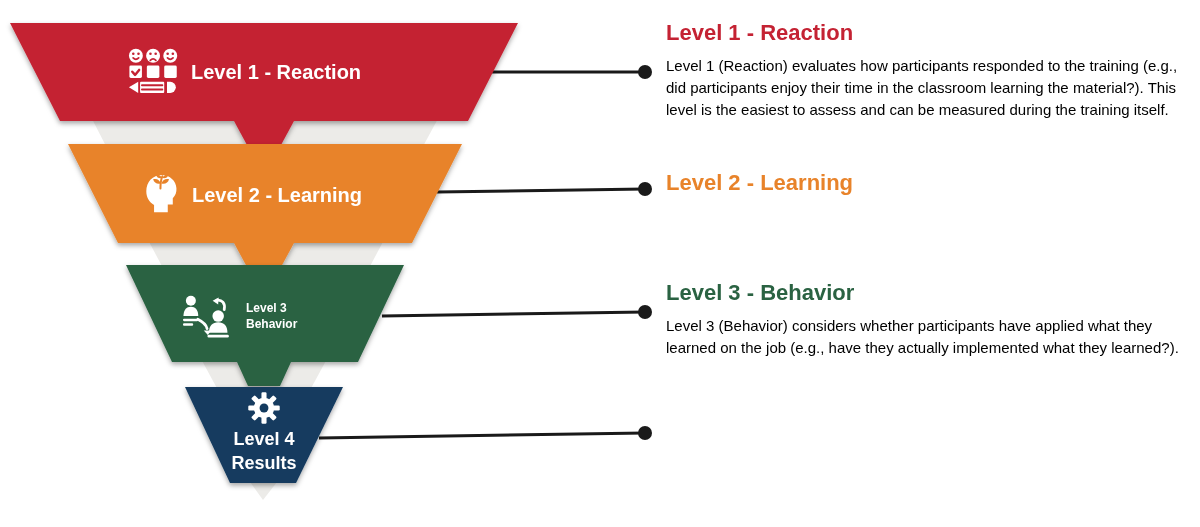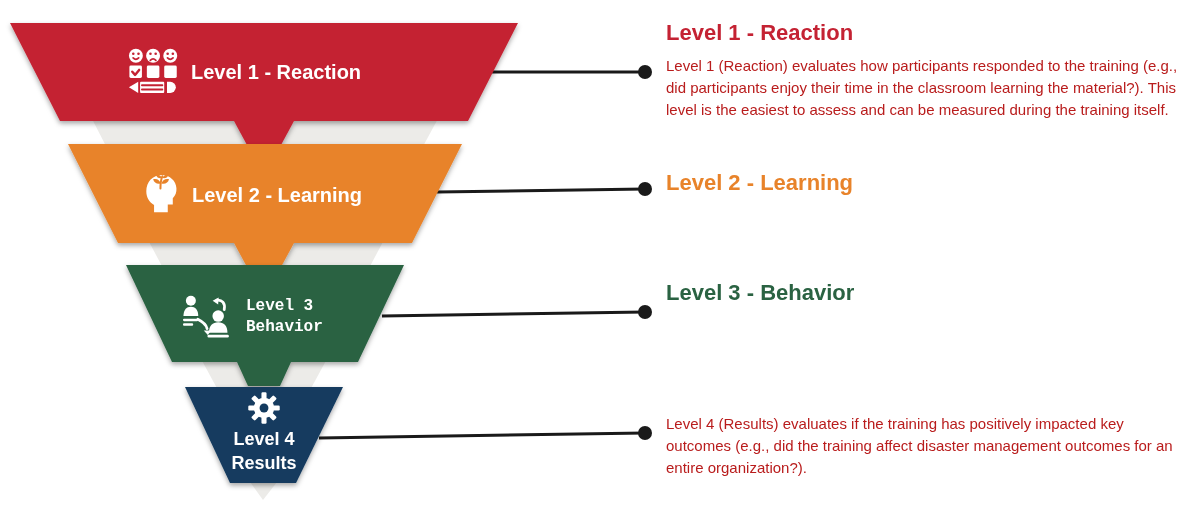--- a/index.html
+++ b/index.html
@@ -8,28 +8,28 @@
     font-family:"Liberation Sans",sans-serif;
   }
   .funnel-svg{position:absolute;left:0;top:0;}
   
   .seg{position:absolute;display:flex;align-items:center;gap:11px;color:#fff;}
   .seg .ic{display:flex;align-items:center;justify-content:center;}
   .seg-text{font-weight:700;white-space:pre-line;line-height:1.32;}
   .seg1{left:128px;top:42px;height:60px;}
   .seg2{left:139px;top:162px;height:66px;}
   .seg3{left:181px;top:285px;height:64px;}
-  .seg3 .seg-text{font-size:16px;font-family:Liberation Mono, monospace;}
+  .seg3 .seg-text{font-size:12px;}
   .seg1 .seg-text,.seg2 .seg-text{font-size:20px;}
   .seg4{left:196px;top:391px;width:136px;flex-direction:column;gap:3px;text-align:center;}
   .seg4 .seg-text{font-size:18px;}
   
   .desc{position:absolute;left:666px;width:521px;}
   .desc h2{margin:0 0 9px 0;font-size:22px;font-weight:700;line-height:26px;}
-  .desc p{margin:0;font-size:15px;line-height:22px;color:#b91c1c;}
+  .desc p{margin:0;font-size:15px;line-height:22px;color:#000000;}
   .d1{top:20px}.d2{top:170px}.d3{top:280px}.d4{top:413px}
   .c1{color:#C42233}.c2{color:#E8832A}.c3{color:#2A6242}.c4{color:#133A5E}
 </style>
 </head>
 <body>
 
 <div class="stage">
 
   <svg class="funnel-svg" width="1200" height="527" viewBox="0 0 1200 527">
     <defs>
@@ -168,19 +168,19 @@
     <h2 class="c1">Level 1 - Reaction</h2>
     <p>Level 1 (Reaction) evaluates how participants responded to the training (e.g., did participants enjoy their time in the classroom learning the material?). This level is the easiest to assess and can be measured during the training itself.</p>
   </section>
 
   <section class="desc d2">
     <h2 class="c2">Level 2 - Learning</h2>
   </section>
 
   <section class="desc d3">
     <h2 class="c3">Level 3 - Behavior</h2>
+    <p>Level 3 (Behavior) considers whether participants have applied what they learned on the job (e.g., have they actually implemented what they learned?).</p>
   </section>
 
   <section class="desc d4">
-    <p>Level 4 (Results) evaluates if the training has positively impacted key outcomes (e.g., did the training affect disaster management outcomes for an entire organization?).</p>
   </section>
 
 </div>
 
 </body></html>

